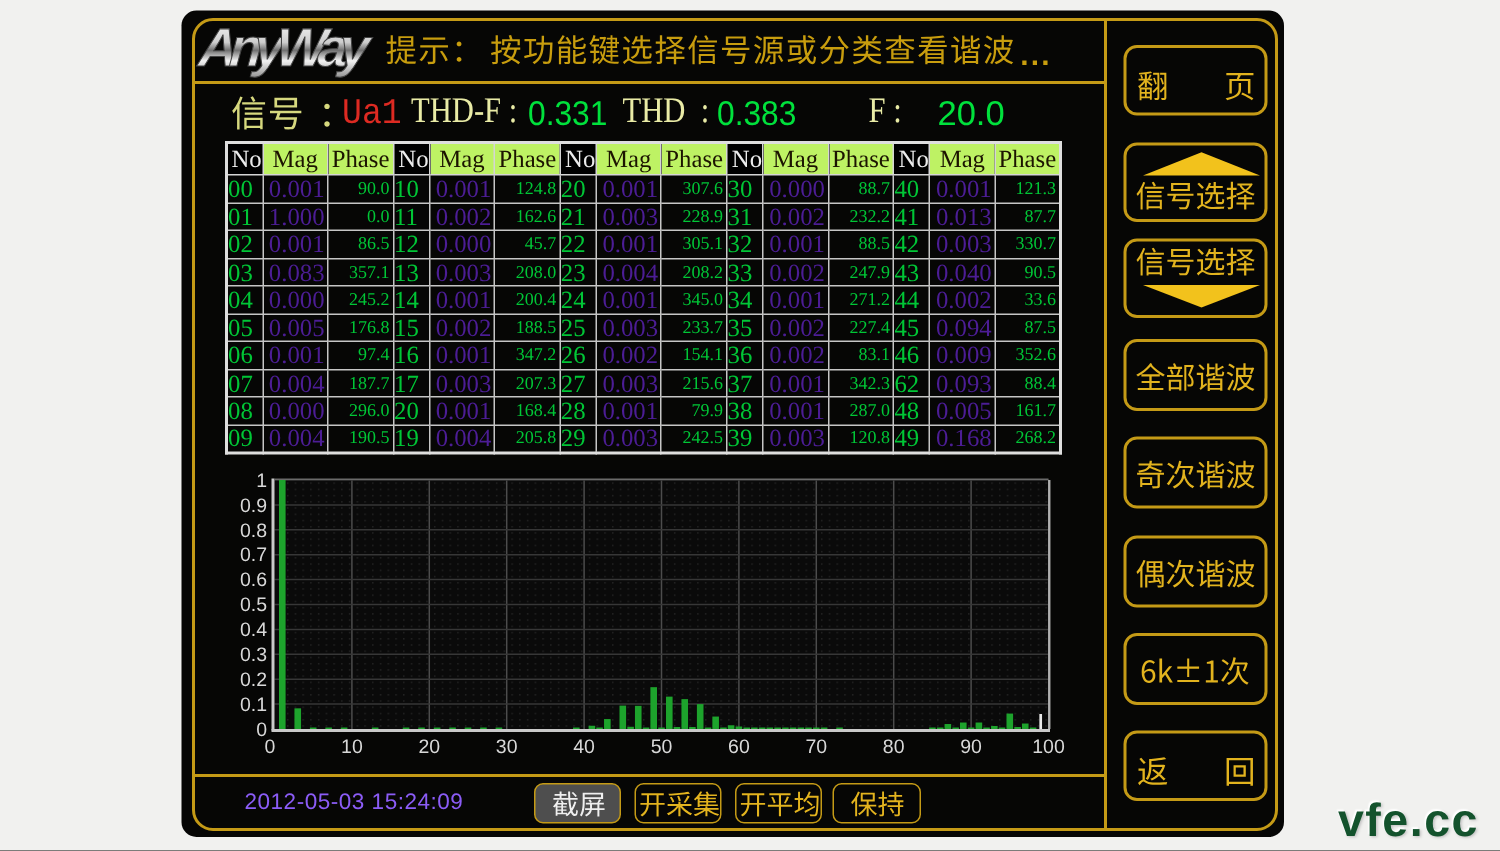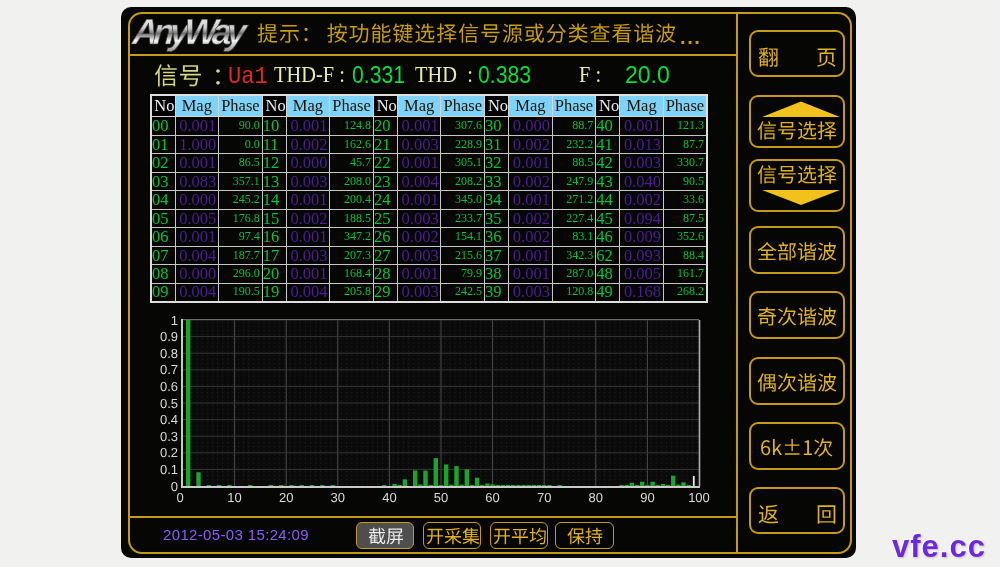--- a/index.html
+++ b/index.html
@@ -6,21 +6,21 @@
 #screen{position:absolute;left:121px;top:7px;width:735px;height:551px;background:#060605;border-radius:10px}
 #frame{position:absolute;left:128px;top:12px;width:724px;height:542px;border:2px solid #c49a16;border-radius:14px}
 .gl{position:absolute;background:#c49a16}
 .sx{position:absolute;transform-origin:0 0}
 #tab{position:absolute;left:150px;top:94px;border-collapse:collapse;table-layout:fixed;width:557px;border:2px solid #dedede;
  font-family:"Liberation Serif",serif}
 #tab td{border:1px solid #c6c6c6;overflow:hidden;white-space:nowrap;line-height:15.5px}
 #tab tr{height:18.5px}
 #tab tr.hr{height:21.5px}
 .hn{background:#000;color:#ececec;text-align:right;font-size:16.5px;line-height:19px}
-.hy{background:#7dd3fc;color:#1c1400;text-align:center;font-size:16.5px;line-height:19px}
+.hy{background:#bef264;color:#1c1400;text-align:center;font-size:16.5px;line-height:19px}
 #tab td.n{color:#00c636;text-align:left;font-size:16.5px}
 #tab td.m{color:#4c1d95;text-align:center;font-size:16.5px;padding-left:2px}
 #tab td.p{color:#00c636;text-align:right;font-size:12px;padding-right:2px}
 #tab tr.hr td{border-color:#d5d5d5}
 </style></head><body>
 <svg width="0" height="0" style="position:absolute">
     <defs>
       <path id="g0" d="M139 -13Q112 -13 92 6Q73 26 73 56Q73 88 92 107Q112 126 139 126Q166 126 186 107Q205 88 205 56Q205 26 186 6Q166 -13 139 -13Z"></path>
       <path id="g1" d="M88 0V76H252V623H121V681Q170 690 207 703Q243 716 273 733H343V76H490V0Z"></path>
       <path id="g2" d="M301 -13Q249 -13 204 9Q159 32 126 78Q93 123 74 191Q56 259 56 350Q56 457 78 533Q100 609 138 656Q176 703 225 725Q274 746 327 746Q384 746 426 725Q468 704 499 671L447 615Q426 641 395 656Q364 671 331 671Q279 671 236 641Q193 610 167 540Q142 470 142 350Q142 256 160 191Q179 126 214 92Q250 59 301 59Q337 59 364 80Q392 101 409 138Q425 176 425 225Q425 275 411 311Q396 348 367 367Q338 387 293 387Q258 387 217 365Q176 342 139 287L136 359Q159 389 187 411Q215 432 247 444Q278 455 308 455Q370 455 416 430Q461 404 487 353Q512 302 512 225Q512 154 483 100Q454 47 406 17Q359 -13 301 -13Z"></path>
@@ -561,13 +561,13 @@
       <g fill="#e2b31e">
         <use href="#g34" transform="translate(0.00 0) scale(0.02100 -0.02100)"></use>
       </g>
     </svg>
     <svg style="position:absolute;left:65.0px;top:9.9px;overflow:visible" width="23.0" height="31.5" viewBox="0 -23.1 23.0 31.5">
       <g fill="#e2b31e">
         <use href="#g12" transform="translate(0.00 0) scale(0.02100 -0.02100)"></use>
       </g>
     </svg>
   </div>
-<div style="position:absolute;left:892px;top:529px;color:#6d28d9;font-weight:bold;font-size:31px;
+<div style="position:absolute;left:892px;top:529px;color:#14532d;font-weight:bold;font-size:31px;
  font-family:'Liberation Sans',sans-serif;letter-spacing:1px;text-shadow:-1px -1px 1px #ffffff,1px 1px 2px #bfbfbf">vfe.cc</div>
 </body></html>

